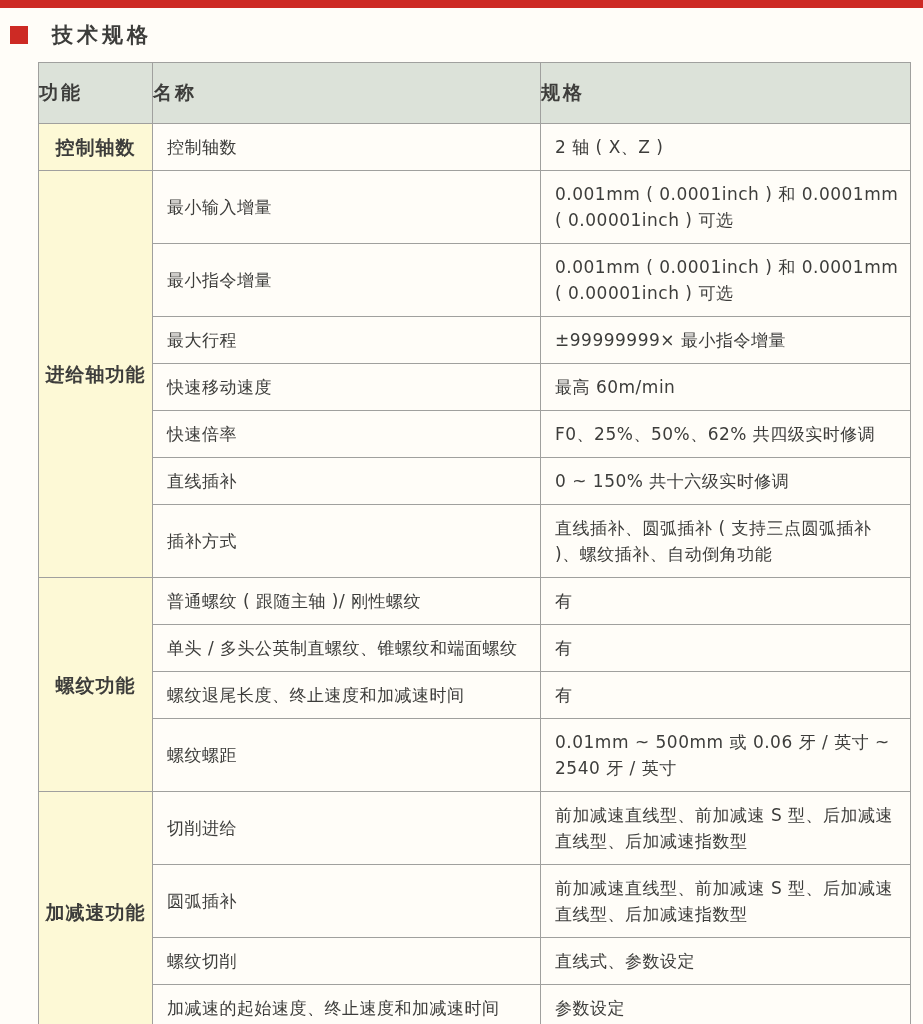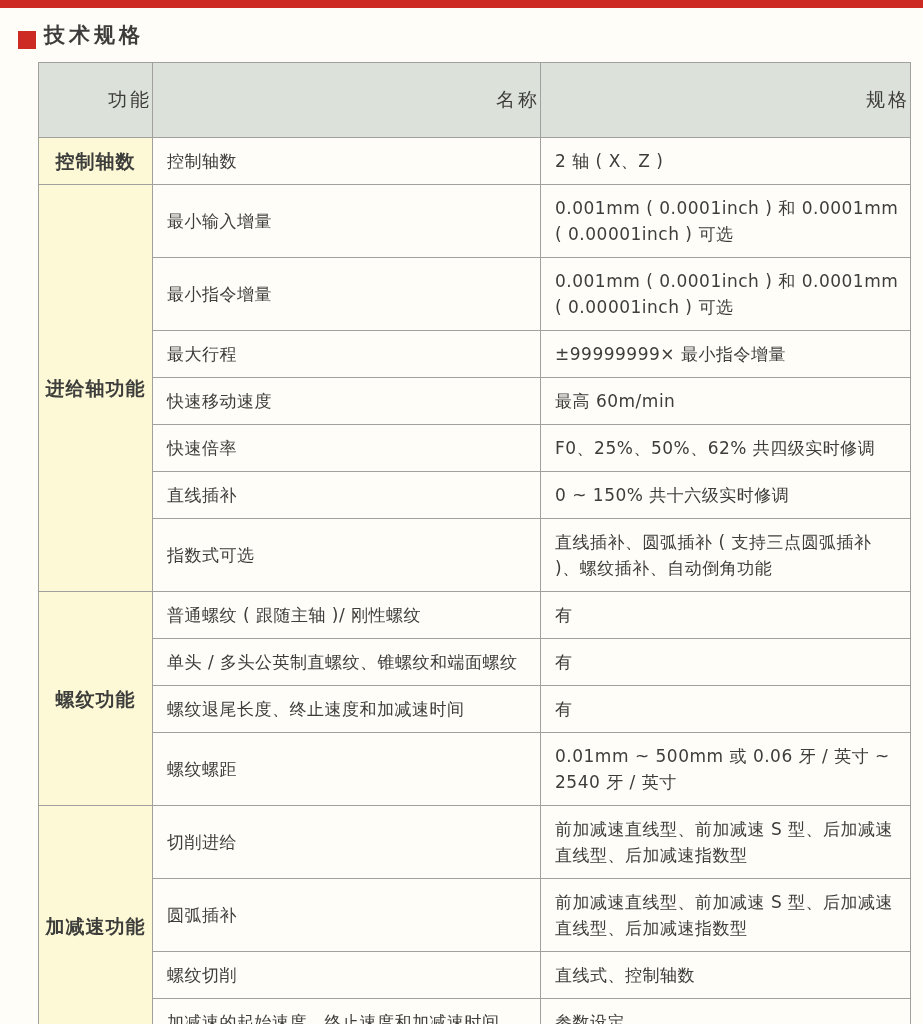--- a/index.html
+++ b/index.html
@@ -24,24 +24,24 @@
   .top-bar {
     position: absolute;
     top: 0; left: 0;
     width: 100%;
     height: 8px;
     background: var(--accent-red);
   }
   .title-row {
     position: absolute;
     top: 21px;
-    left: 18px;
+    left: 10px;
     display: flex;
-    align-items: flex-end;
-    gap: 8px;
+    align-items: center;
+    gap: 24px;
   }
   .bullet {
     width: 18px;
     height: 18px;
     background: var(--accent-red);
     flex: 0 0 auto;
   }
   .title-row h1 {
     font-size: 21px;
     font-weight: bold;
@@ -58,24 +58,24 @@
   }
   table.spec col.c1 { width: 114px; }
   table.spec col.c2 { width: 388px; }
   table.spec col.c3 { width: 370px; }
   table.spec th, table.spec td {
     border: 1px solid var(--border);
     vertical-align: middle;
   }
   table.spec thead th {
     background: var(--header-bg);
-    height: 75px;
+    height: 61px;
     font-size: 19px;
-    font-weight: normal;
-    text-align: right;
+    font-weight: bold;
+    text-align: left;
     letter-spacing: 3px;
   }
   td.group-cell {
     background: var(--group-bg);
     font-size: 19px;
     font-weight: bold;
     text-align: center;
     letter-spacing: 1px;
     line-height: 28px;
     padding: 4px 6px;
@@ -139,21 +139,21 @@
         </tr>
         <tr>
           <td class="name-cell">快速倍率</td>
           <td class="spec-cell">F0、25%、50%、62% 共四级实时修调</td>
         </tr>
         <tr>
           <td class="name-cell">直线插补</td>
           <td class="spec-cell">0 ~ 150% 共十六级实时修调</td>
         </tr>
         <tr>
-          <td class="name-cell">指数式可选</td>
+          <td class="name-cell">插补方式</td>
           <td class="spec-cell">直线插补、圆弧插补 ( 支持三点圆弧插补 )、螺纹插补、自动倒角功能</td>
         </tr>
         <tr>
           <td class="group-cell" rowspan="4">螺纹功能</td>
           <td class="name-cell">普通螺纹 ( 跟随主轴 )/ 刚性螺纹</td>
           <td class="spec-cell">有</td>
         </tr>
         <tr>
           <td class="name-cell">单头 / 多头公英制直螺纹、锥螺纹和端面螺纹</td>
           <td class="spec-cell">有</td>
@@ -170,21 +170,21 @@
           <td class="group-cell" rowspan="4">加减速功能</td>
           <td class="name-cell">切削进给</td>
           <td class="spec-cell">前加减速直线型、前加减速 S 型、后加减速直线型、后加减速指数型</td>
         </tr>
         <tr>
           <td class="name-cell">圆弧插补</td>
           <td class="spec-cell">前加减速直线型、前加减速 S 型、后加减速直线型、后加减速指数型</td>
         </tr>
         <tr>
           <td class="name-cell">螺纹切削</td>
-          <td class="spec-cell">直线式、控制轴数</td>
+          <td class="spec-cell">直线式、参数设定</td>
         </tr>
         <tr>
           <td class="name-cell">加减速的起始速度、终止速度和加减速时间</td>
           <td class="spec-cell">参数设定</td>
         </tr>
       </tbody>
   </table>
 </div>
 
 </body></html>

